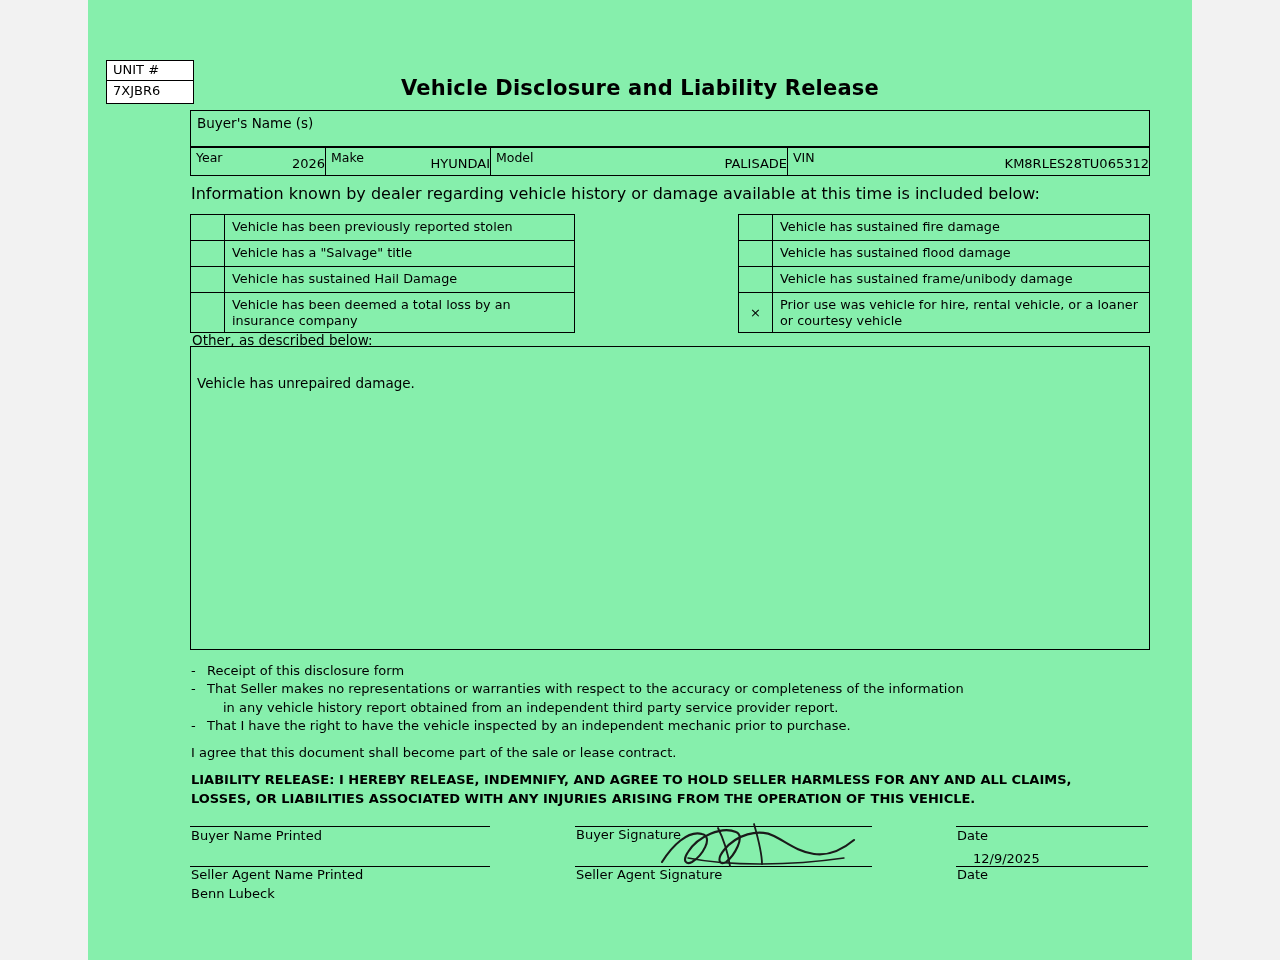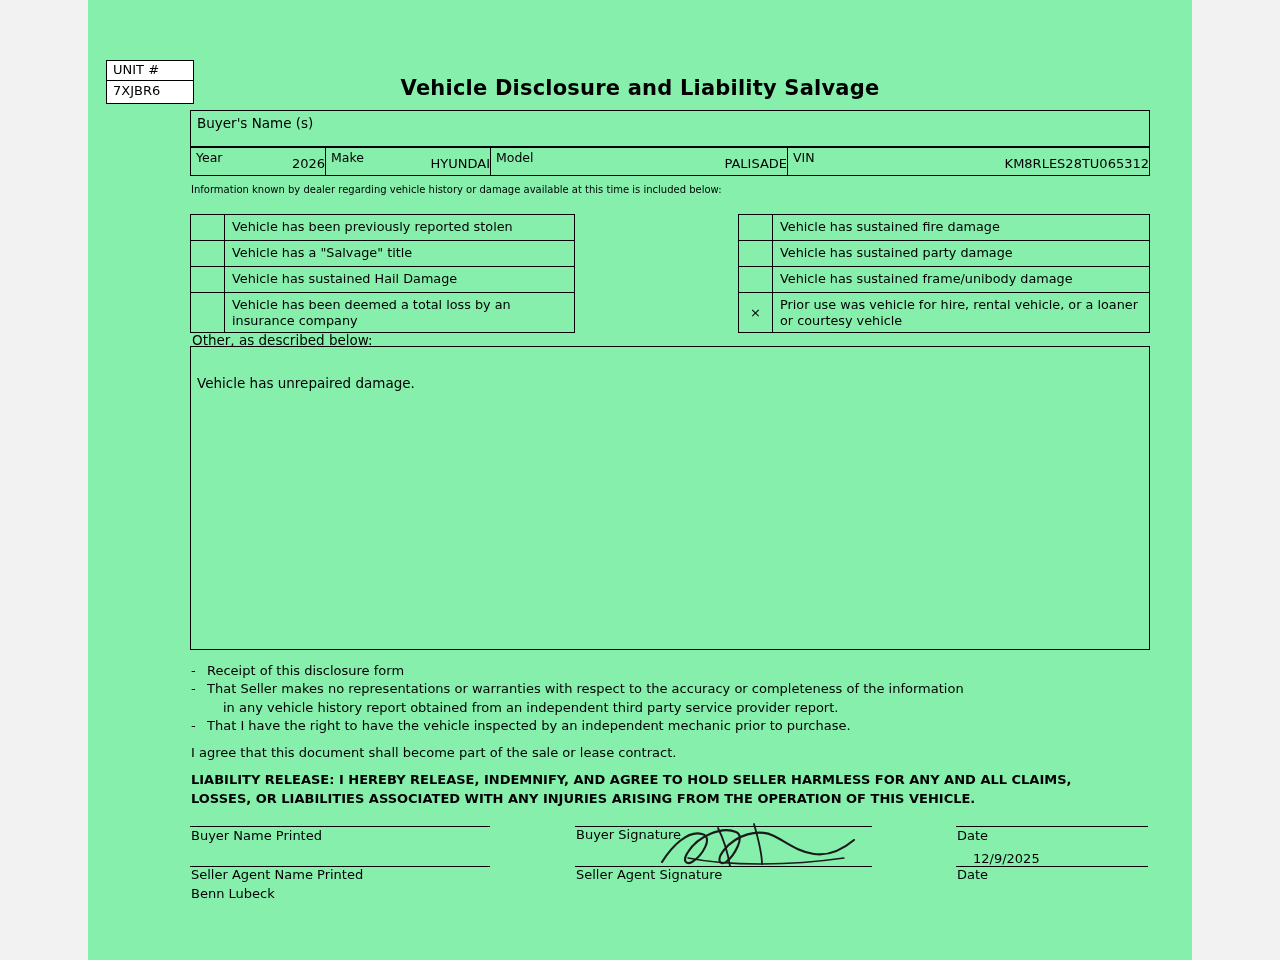--- a/index.html
+++ b/index.html
@@ -118,21 +118,21 @@
   }
   .vc-year { width: 135px; }
   .vc-make { width: 165px; }
   .vc-model { width: 297px; }
   .vc-vin { flex: 1; }
 
   .info-line {
     position: absolute;
     left: 103px;
     top: 184px;
-    font-size: 10px;
+    font-size: 16px;
   }
 
   
   .check-table {
     position: absolute;
     border: 1.5px solid #000;
     box-sizing: border-box;
   }
   .check-left { left: 102px; top: 214px; width: 385px; }
   .check-right { left: 650px; top: 214px; width: 412px; }
@@ -247,21 +247,21 @@
   <div class="margin-band margin-left"></div>
   <div class="margin-band margin-right"></div>
 
   <div class="sheet">
 
     <div class="unit-box">
       <div class="unit-label">UNIT #</div>
       <div class="unit-value">7XJBR6</div>
     </div>
 
-    <div class="doc-title">Vehicle Disclosure and Liability Salvage</div>
+    <div class="doc-title">Vehicle Disclosure and Liability Release</div>
 
     <div class="buyer-box">
       <div class="cap">Buyer's Name (s)</div>
     </div>
 
     <div class="vehicle-row">
       <div class="vehicle-cell vc-year">
         <div class="cap">Year</div>
         <div class="val">2026</div>
       </div>
@@ -300,21 +300,21 @@
       </div>
     </div>
 
     <div class="check-table check-right">
       <div class="check-row">
         <div class="check-box"></div>
         <div class="check-text">Vehicle has sustained fire damage</div>
       </div>
       <div class="check-row">
         <div class="check-box"></div>
-        <div class="check-text">Vehicle has sustained party damage</div>
+        <div class="check-text">Vehicle has sustained flood damage</div>
       </div>
       <div class="check-row">
         <div class="check-box"></div>
         <div class="check-text">Vehicle has sustained frame/unibody damage</div>
       </div>
       <div class="check-row row-tall">
         <div class="check-box">×</div>
         <div class="check-text">Prior use was vehicle for hire, rental vehicle, or a loaner or courtesy vehicle</div>
       </div>
     </div>

